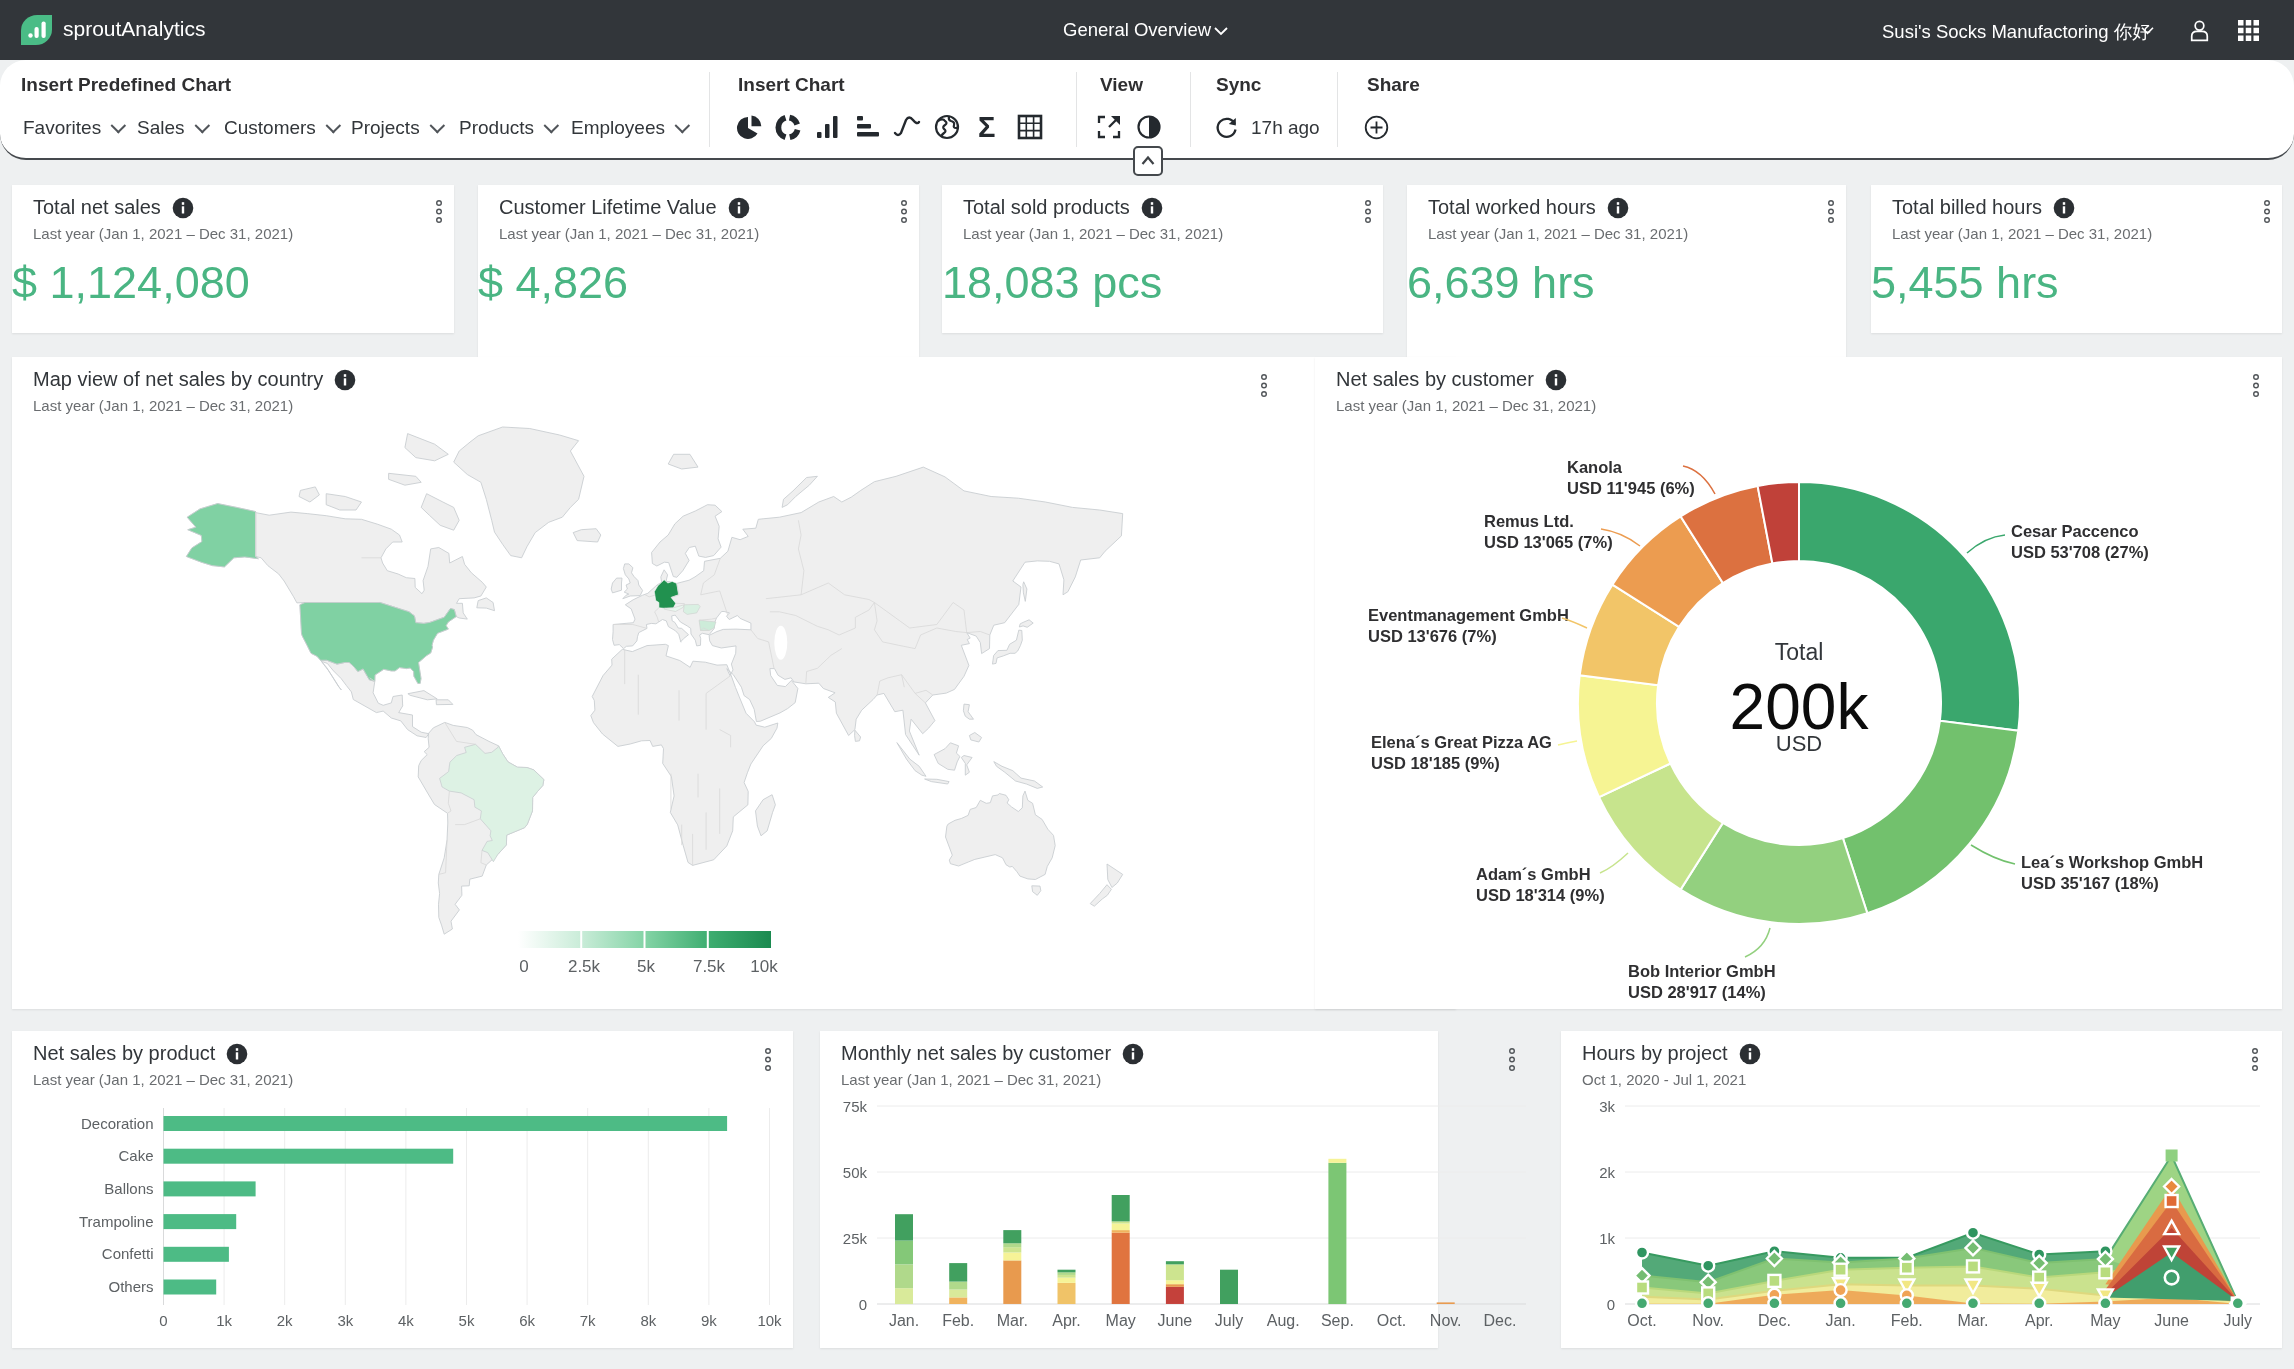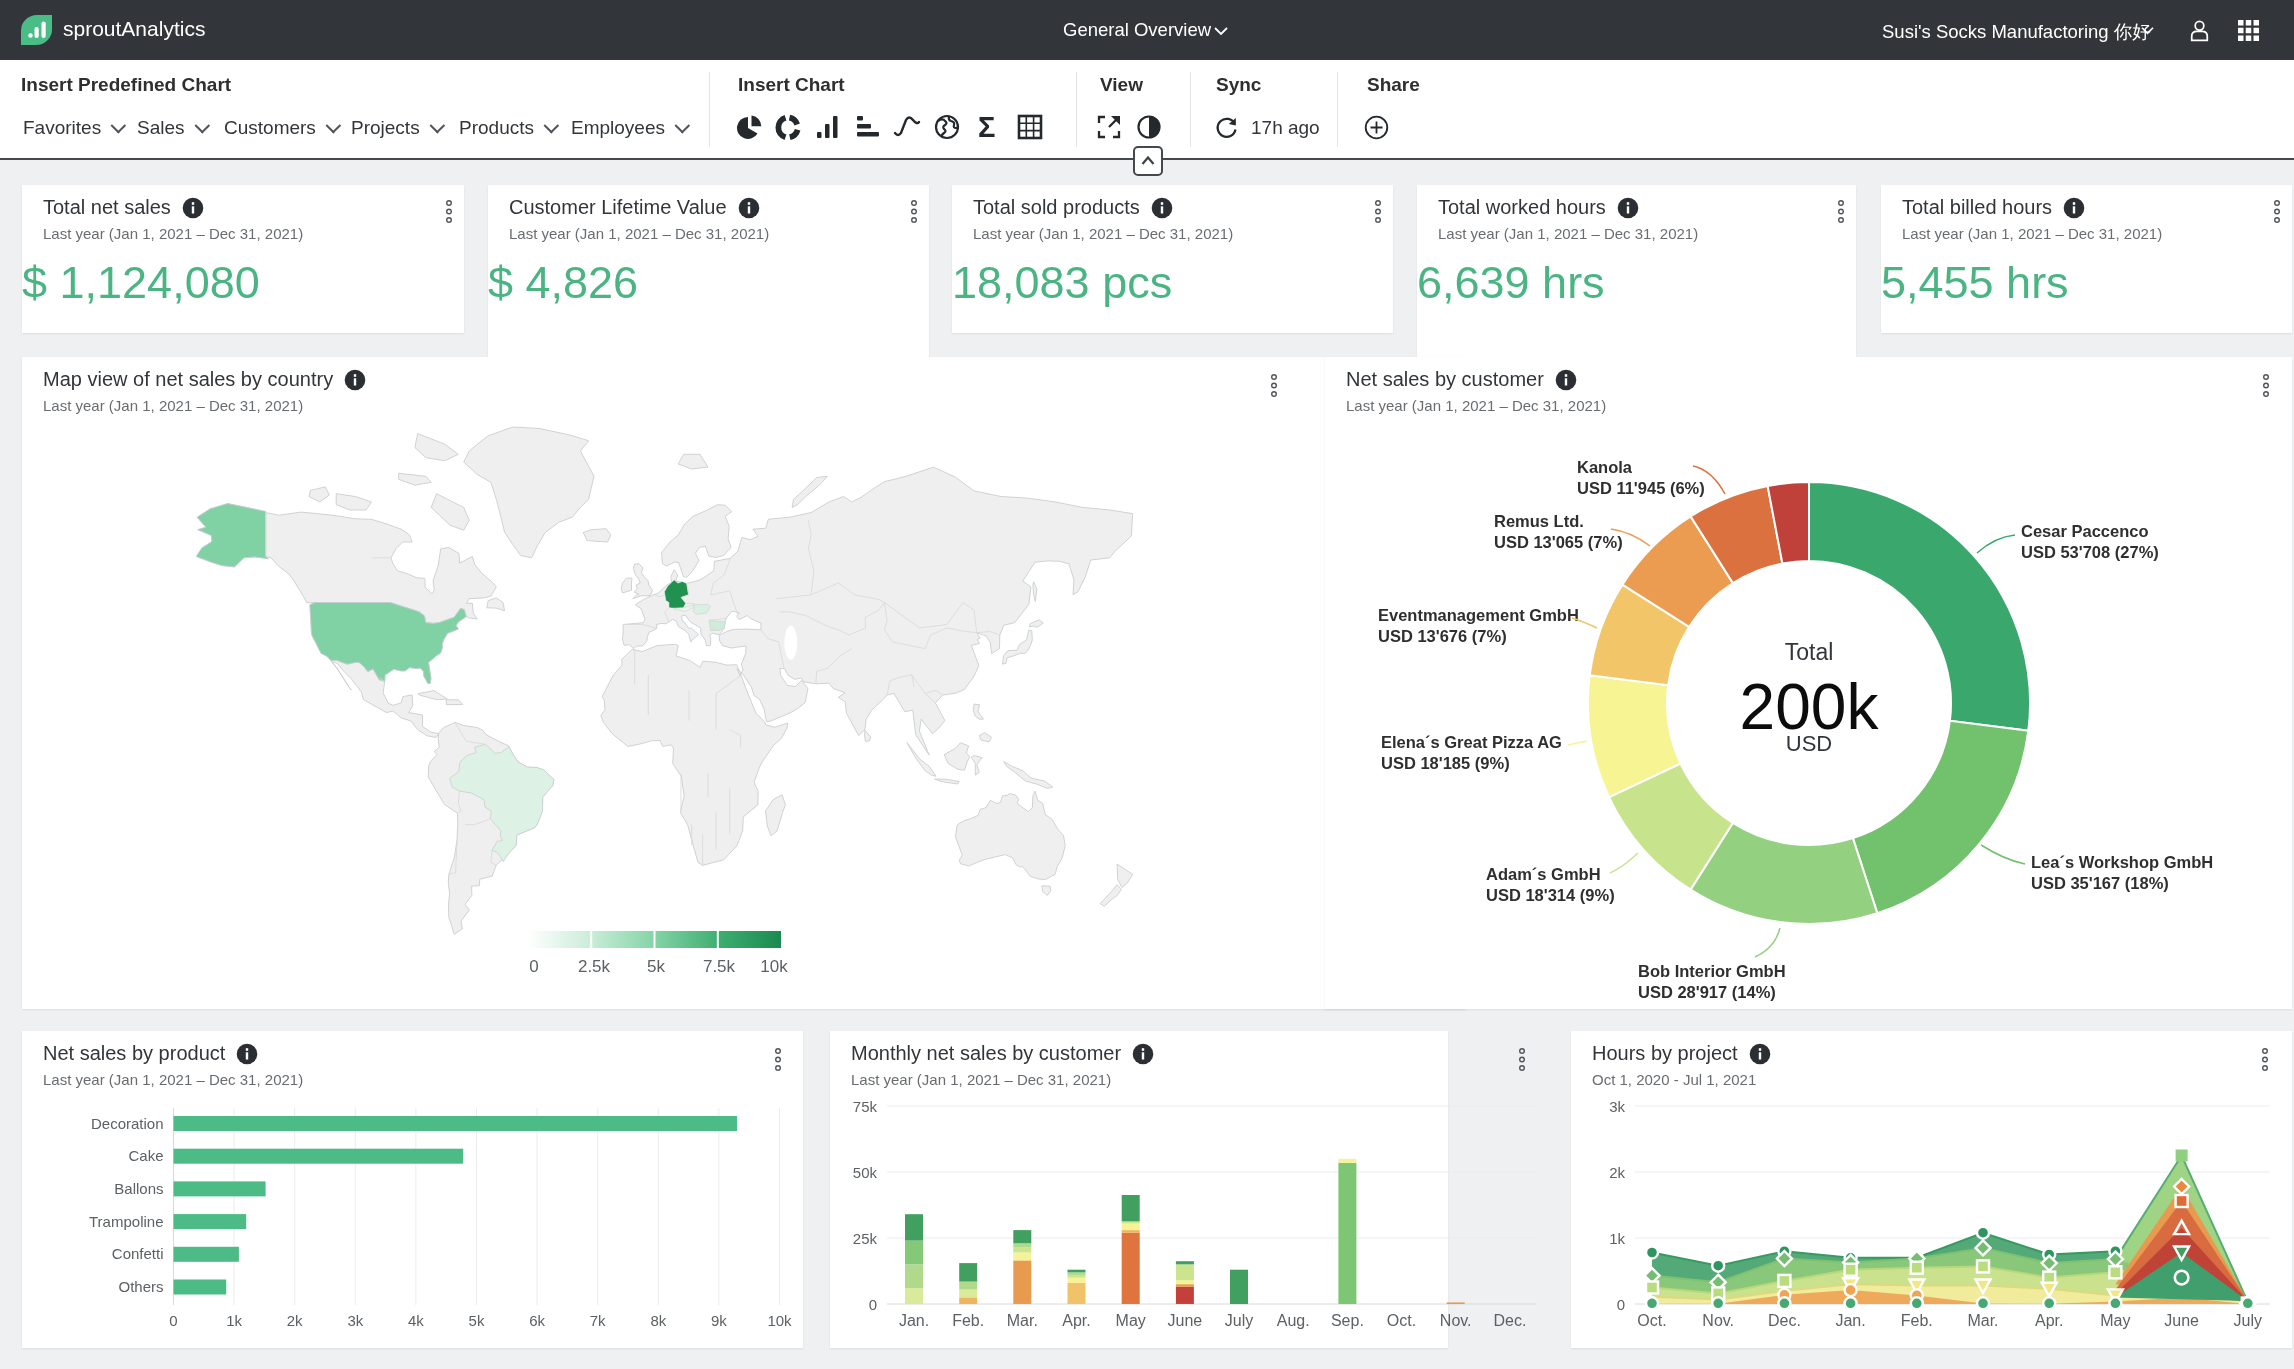--- a/index.html
+++ b/index.html
@@ -1,24 +1,24 @@
 <!DOCTYPE html>
 <html><head><meta charset="utf-8">
 <style>
 * { margin:0; padding:0; box-sizing:border-box; }
 html,body { width:2294px; height:1369px; background:#eef0f1; font-family:"Liberation Sans",sans-serif; overflow:hidden; }
 .header { position:absolute; left:0; top:0; width:2294px; height:60px; background:#32363a; }
 .logo { position:absolute; left:21px; top:15px; width:31px; height:30px; background:#4abc86; border-radius:52% 0 52% 0; }
 .logoname { position:absolute; left:63px; top:17px; color:#fff; font-size:21px; }
-.toolbar { position:absolute; left:0; top:60px; width:2294px; height:100px; background:#fff; border-bottom:2px solid #45494d; }
+.toolbar { position:absolute; left:0; top:60px; width:2294px; height:100px; background:#fff; border-bottom:2px solid #45494d;border-radius:26px; }
 .tsec { position:absolute; top:14px; font-size:19px; font-weight:bold; color:#2f2f31; }
 .titem { position:absolute; top:57px; font-size:19px; color:#32363a; }
 .chev { display:inline-block; margin-left:9px; width:11px; height:11px; border-right:2px solid #51555a; border-bottom:2px solid #51555a; transform:rotate(45deg) translateY(-4px); }
 .vsep { position:absolute; top:12px; height:75px; width:1px; background:#e3e4e5; }
-.card { position:absolute; background:#fff; box-shadow:0 1px 2px rgba(0,0,0,0.08);margin-left:10px; }
+.card { position:absolute; background:#fff; box-shadow:0 1px 2px rgba(0,0,0,0.08); }
 .ctitle { position:absolute; left:21px; top:11px; font-size:20px; color:#32363a; }
 .csub { position:absolute; left:21px; top:40px; font-size:15px; color:#6a6d70; }
 .kpival { position:absolute; left:0; right:0; top:72px; font-size:45px; color:#4ab583; }
 .tab { position:absolute; left:1133px; top:146px; width:30px; height:30px; background:#fff; border:2px solid #45494d; border-radius:5px; z-index:5; }
 </style></head>
 <body>
 <div class="header">
   <div class="logo"><svg width="31" height="30" viewBox="0 0 31 30">
         <g fill="#fff">
           <circle cx="9.5" cy="20.5" r="2.2"></circle>

